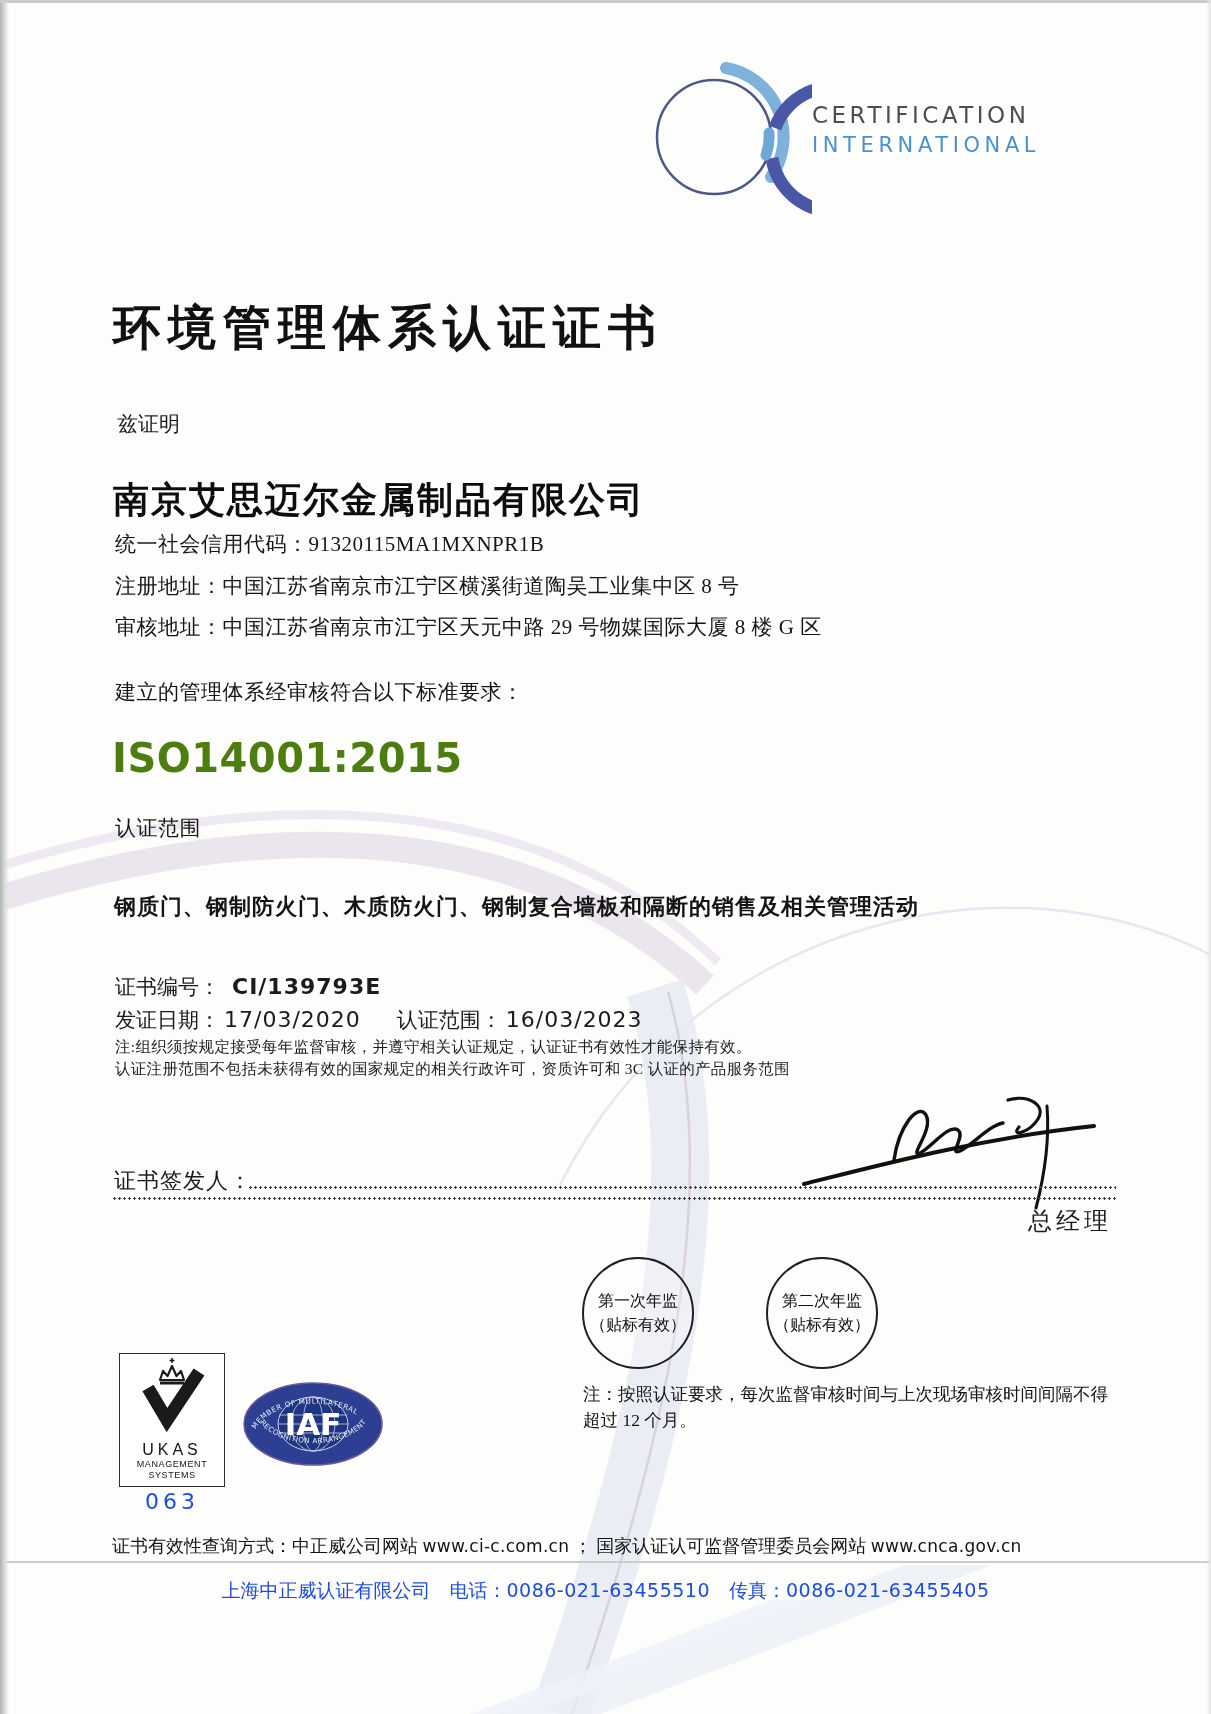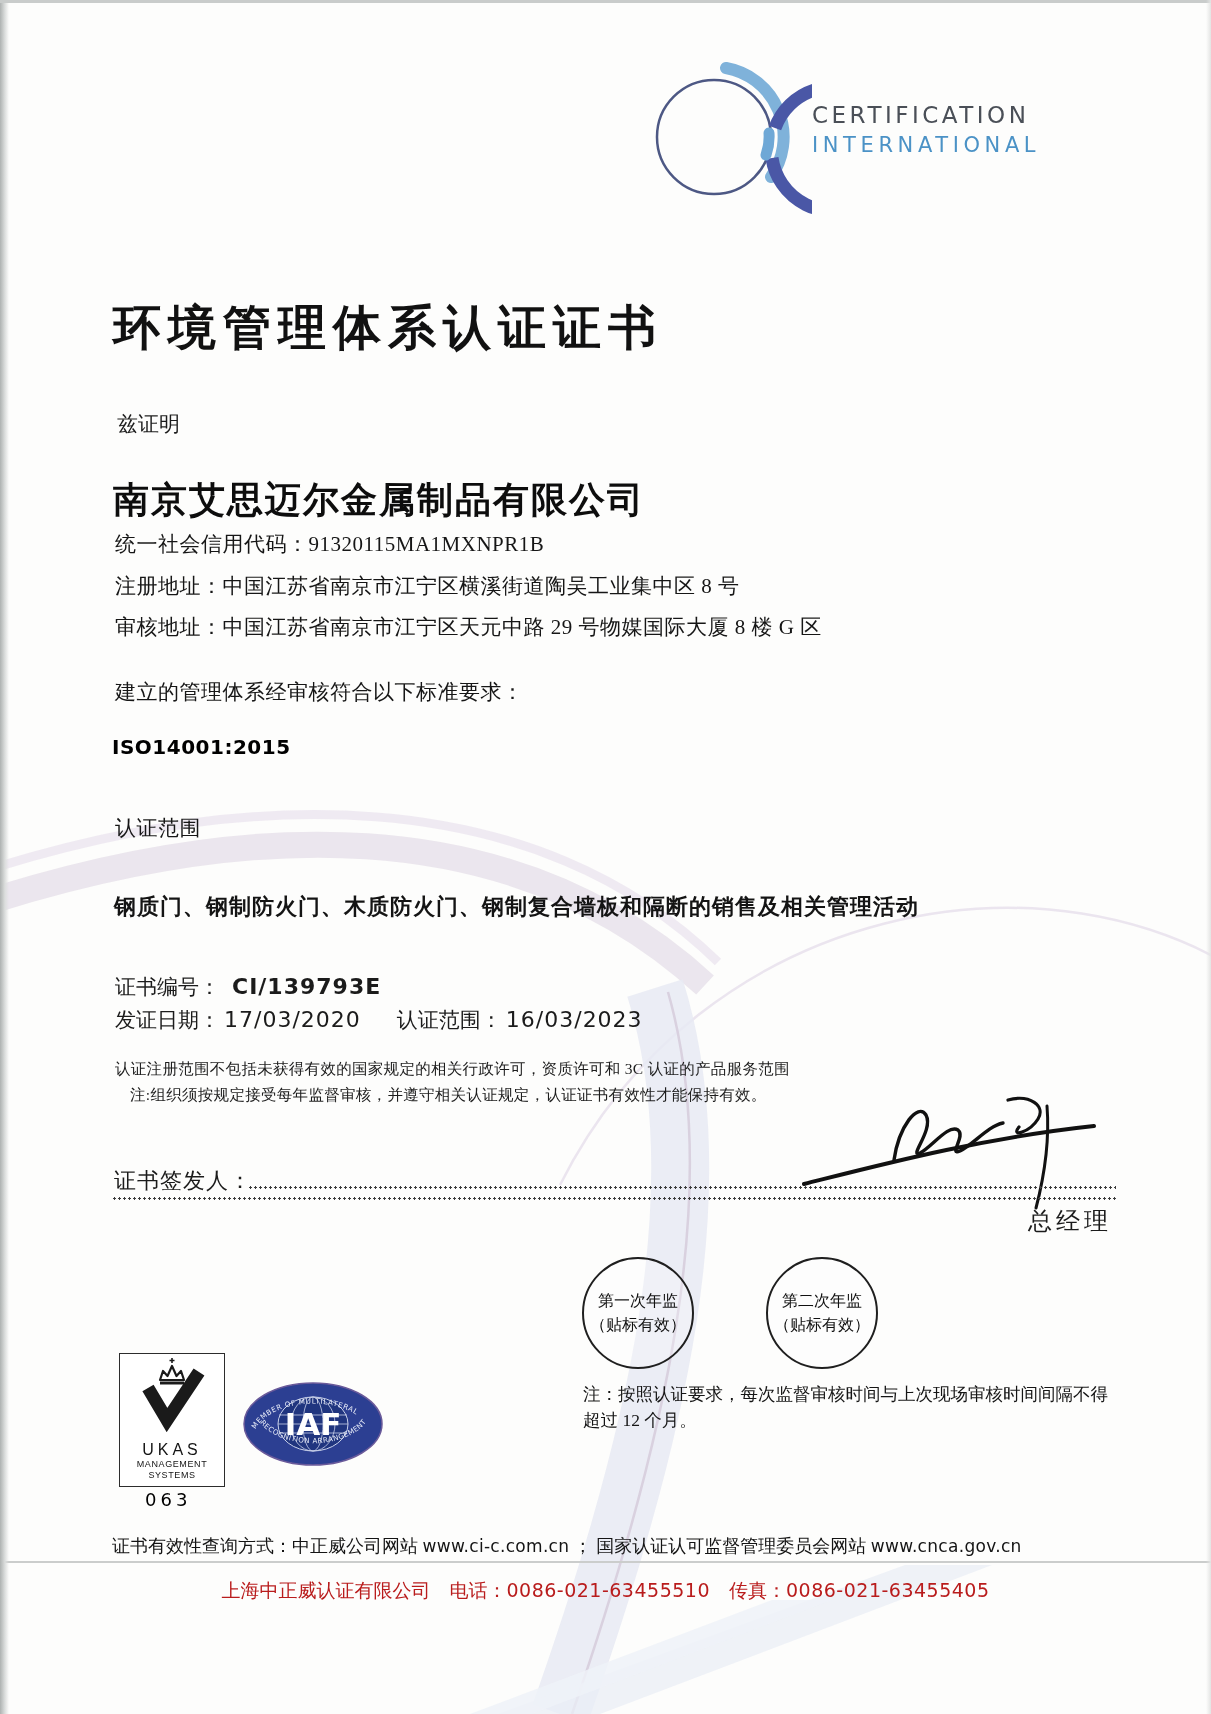--- a/index.html
+++ b/index.html
@@ -16,43 +16,43 @@
   .scan-right{position:absolute;right:0;top:0;width:5px;height:100%;
       background:linear-gradient(to left,#e3e4e3,rgba(255,255,255,0));z-index:3;}
   .wm{position:absolute;left:0;top:0;z-index:0;}
   .content{position:absolute;left:0;top:0;width:100%;height:100%;z-index:1;}
   .logo-word1{font-size:23px;letter-spacing:3.5px;color:#4a4f57;}
   .logo-word2{font-size:21px;letter-spacing:4.6px;color:#4b92c6;}
   .cert-title{font-size:48px;font-weight:700;letter-spacing:7px;color:#111;}
   .intro{font-size:21px;}
   .company{font-size:36px;font-weight:700;letter-spacing:2px;color:#0d0d0d;}
   .bodyline{font-size:21px;letter-spacing:0.5px;color:#161616;text-align:right;}
-  .iso{font-size:20px;font-weight:700;letter-spacing:0.5px;color:#000000;}
+  .iso{font-size:40px;font-weight:700;letter-spacing:0.5px;color:#4d7c0f;}
   .scope-text{font-size:22px;font-weight:600;letter-spacing:1px;color:#141414;}
   .certno-label{font-size:21px;}
   .certno-val{font-size:22px;font-weight:700;letter-spacing:1px;}
   .date-val{font-size:22px;letter-spacing:1px;}
   .smallnote{font-size:15.5px;line-height:21px;color:#1d1d1d;letter-spacing:0.3px;}
   .issuer{font-size:22px;letter-spacing:1px;}
   .gm{font-size:24px;letter-spacing:4px;margin-left:48px;}
   .dotline{position:absolute;height:3px;background-image:radial-gradient(circle,#3c3c3c 1.05px,rgba(0,0,0,0) 1.3px);
       background-size:5px 3px;background-repeat:repeat-x;}
   .annual-circle{position:absolute;width:108px;height:108px;border:2.2px solid #1f1f1f;border-radius:50%;
       display:flex;flex-direction:column;align-items:center;justify-content:center;background:rgba(255,255,255,0.25);}
   .annual-circle span{font-size:16px;line-height:24px;color:#111;}
   .surv-note{font-size:17.5px;line-height:26px;color:#151515;}
   .ukas-box{position:absolute;width:104px;height:132px;border:1.6px solid #2c2c2c;background:#fff;
       display:flex;flex-direction:column;align-items:center;}
   .ukas-name{font-size:16px;letter-spacing:4px;font-weight:500;color:#141414;margin-top:9px;}
   .ukas-sub{font-size:9px;letter-spacing:0.6px;color:#141414;line-height:11px;}
-  .ukas-num{font-size:18px;letter-spacing:4px;color:#000000;}
+  .ukas-num{font-size:22px;letter-spacing:4px;color:#1d4ed8;}
   .footer-line1{font-size:18px;color:#141414;}
   .footer-line1 .url{font-size:17px;letter-spacing:0.3px;}
   .footer-sep{position:absolute;left:0;top:1561px;width:1211px;height:2px;background:#cbcdcc;}
-  .footer-line2{font-size:19px;color:#b91c1c;text-align:center;}
+  .footer-line2{font-size:19px;color:#1d4ed8;text-align:center;}
   .footer-line2 .num{letter-spacing:0.5px;}
 </style>
 </head>
 <body>
 
 <div class="page">
 
   <svg class="wm" width="1211" height="1714" viewBox="0 0 1211 1714">
     <path d="M -80,925 C 250,805 520,815 705,985" stroke="#dacfe0" stroke-width="26" fill="none" opacity="0.5"></path>
     <path d="M -80,893 C 250,772 540,788 718,962" stroke="#e8e0ed" stroke-width="9" fill="none" opacity="0.65"></path>
@@ -105,21 +105,21 @@
     <div class="abs" style="left:115px;top:973px;">
       <span class="certno-label song">证书编号：</span>
       <span class="certno-val geo" style="margin-left:8px;">CI/139793E</span>
     </div>
     <div class="abs" style="left:115px;top:1006px;">
       <span class="certno-label song">发证日期：</span>
       <span class="date-val geo">17/03/2020</span>
       <span class="certno-label song" style="margin-left:32px;">认证范围：</span>
       <span class="date-val geo">16/03/2023</span>
     </div>
-    <div class="abs smallnote" style="left:130px;top:1036px;margin-top:48px;">注:组织须按规定接受每年监督审核，并遵守相关认证规定，认证证书有效性才能保持有效。</div>
+    <div class="abs smallnote" style="left:115px;top:1036px;">注:组织须按规定接受每年监督审核，并遵守相关认证规定，认证证书有效性才能保持有效。</div>
     <div class="abs smallnote" style="left:115px;top:1058px;">认证注册范围不包括未获得有效的国家规定的相关行政许可，资质许可和 3C 认证的产品服务范围</div>
 
     <svg class="abs" style="left:796px;top:1086px;" width="310" height="125" viewBox="0 0 310 125">
       <path d="M 8,98 C 80,80 185,52 298,40" fill="none" stroke="#111" stroke-width="4" stroke-linecap="round"></path>
       <path d="M 98,74 C 103,40 122,16 130,29 C 138,44 112,72 124,67 C 136,61 152,38 162,44 C 170,50 152,70 164,65 C 178,58 192,40 207,37" fill="none" stroke="#111" stroke-width="3.4" stroke-linecap="round"></path>
       <path d="M 212,14 C 234,8 250,20 242,33 C 234,46 214,52 223,41" fill="none" stroke="#111" stroke-width="3.2" stroke-linecap="round"></path>
       <path d="M 251,20 C 254,58 247,95 240,122" fill="none" stroke="#111" stroke-width="3" stroke-linecap="round"></path>
     </svg>
 
     <div class="abs song issuer" style="left:114px;top:1166px;">证书签发人：</div>

